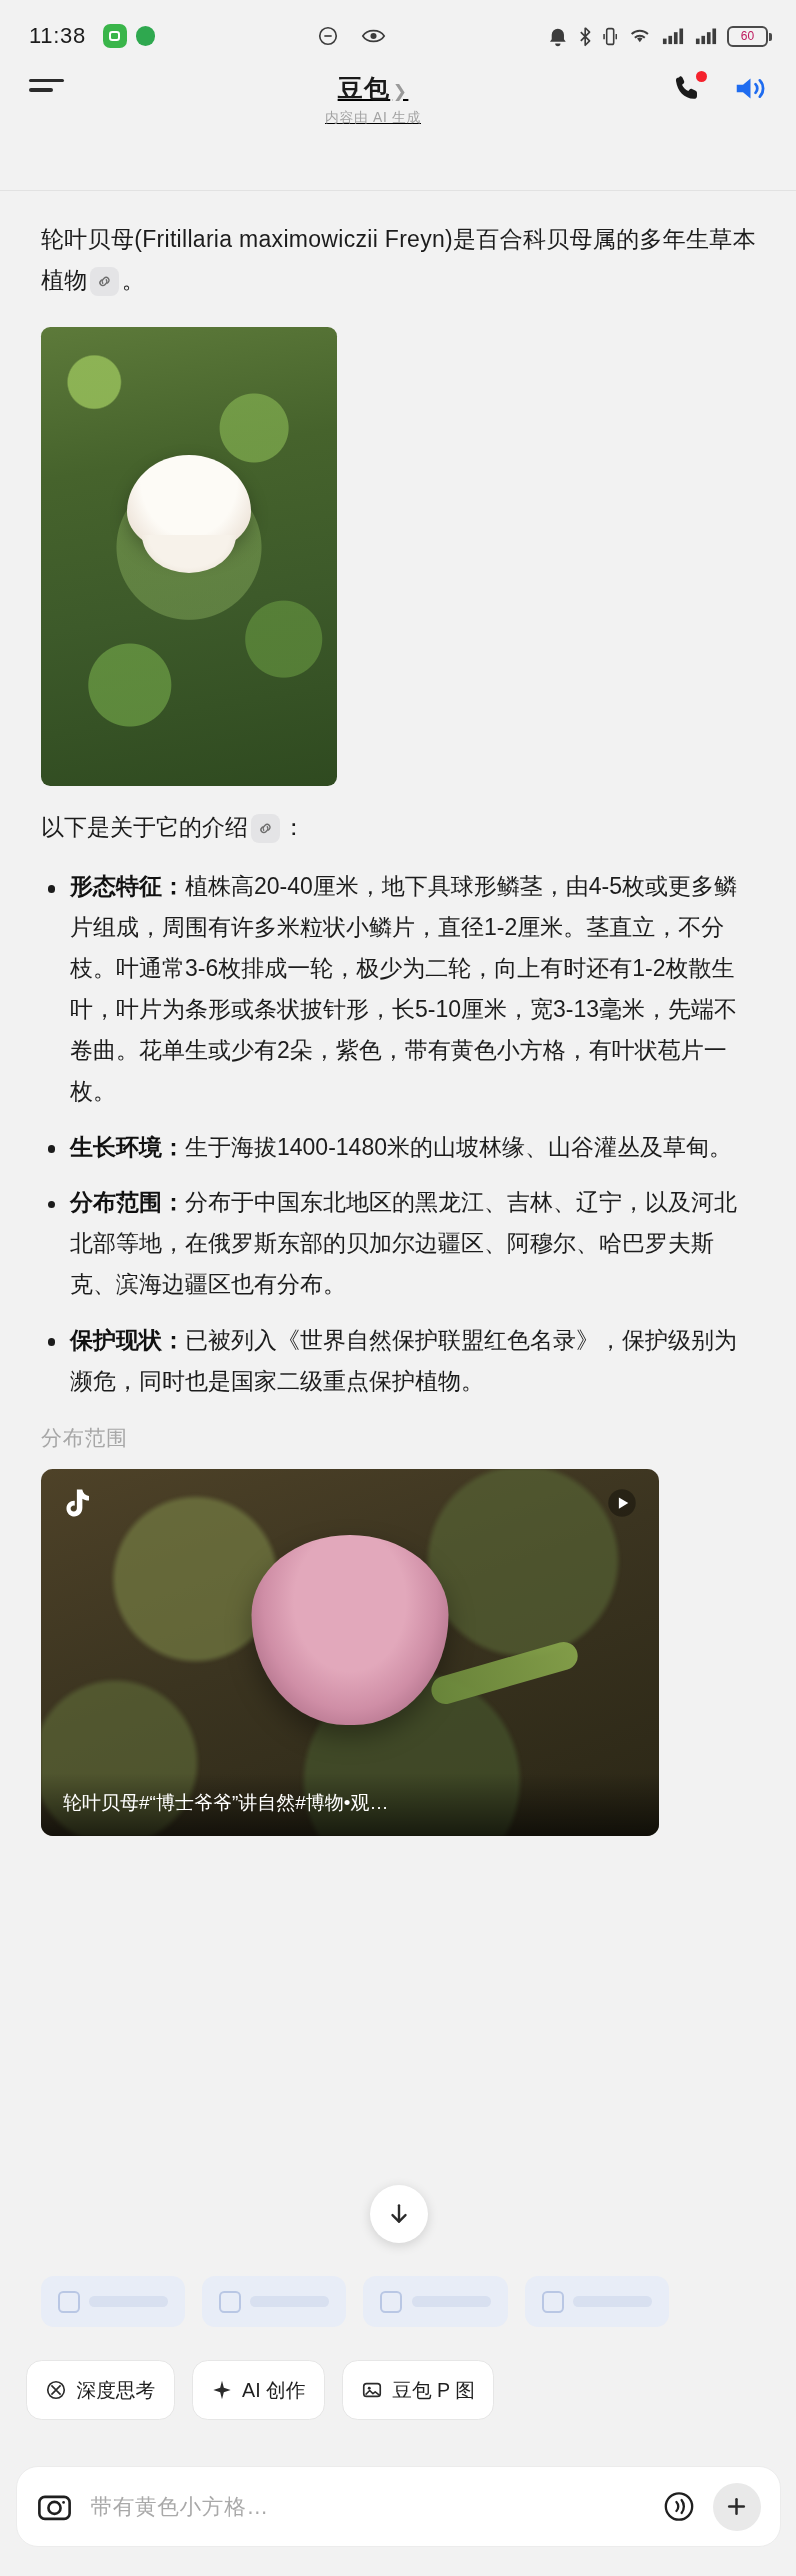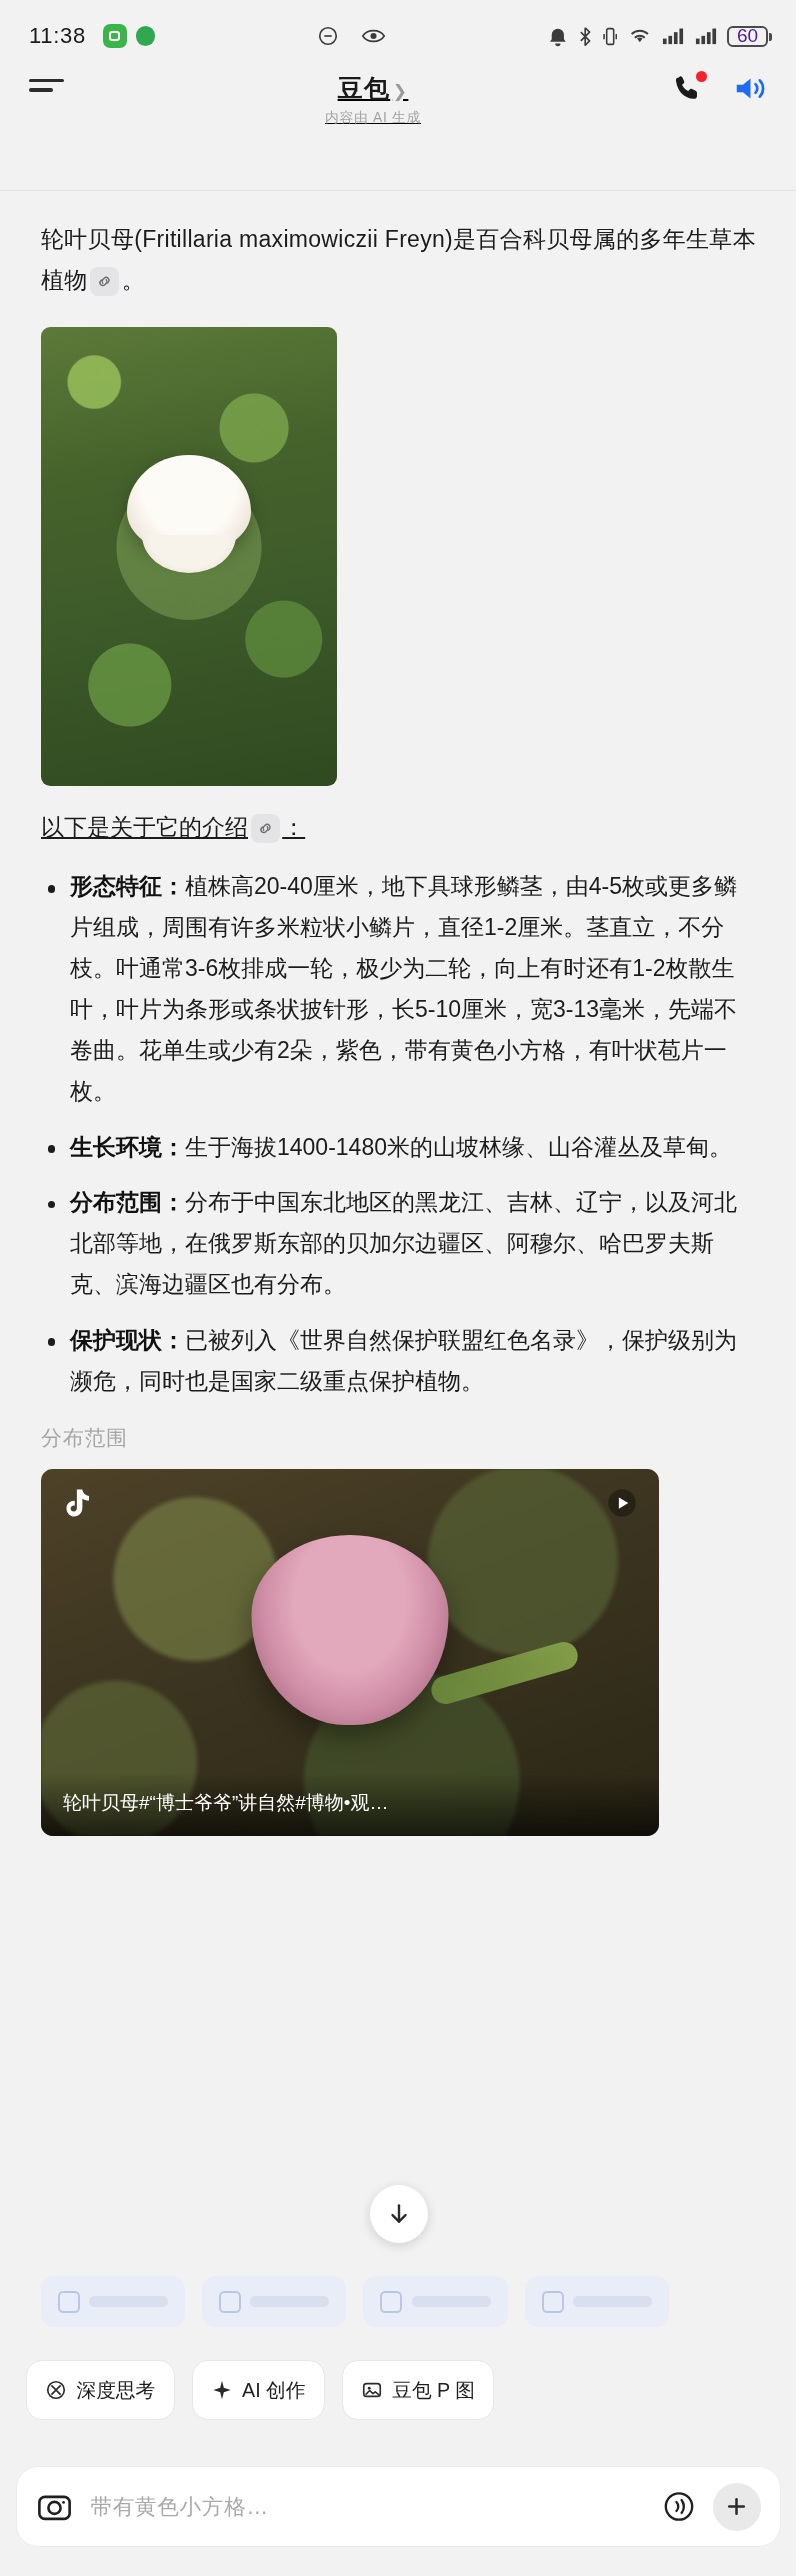--- a/index.html
+++ b/index.html
@@ -71,22 +71,22 @@
   }
   .battery::after {
     content: "";
     position: absolute;
     right: -5.9px; top: 5.9px;
     width: 3.3px; height: 7.9px;
     background: #4a4a4a;
     border-radius: 0 2px 2px 0;
   }
   .battery-num {
-    font-size: 19px;
-    color: #4c1d95;
+    font-size: 12px;
+    color: #be185d;
   }
 
   
   .appbar {
     height: 77px;
     display: flex;
     align-items: flex-start;
     padding: 0 29px;
     background: #f2f2f2;
     text-decoration: underline;
@@ -198,21 +198,20 @@
     left:12%; bottom:-19.7px;
     width:76%; height:38px;
     background: radial-gradient(ellipse at 50% 0%, #f7f2ea 0 60%, #e3d9cb 100%);
     border-radius: 0 0 50% 50% / 0 0 100% 100%;
   }
   .para2 {
     font-size: 23px;
     line-height: 39px;
     color: #1c1c1c;
     margin-bottom: 19.7px;
-    text-decoration: underline;
   }
   ul.bullets {
     list-style: none;
     margin: 0 0 22px 0;
     padding: 0;
   }
   ul.bullets > li {
     position: relative;
     padding-left: 29px;
     font-size: 23px;

